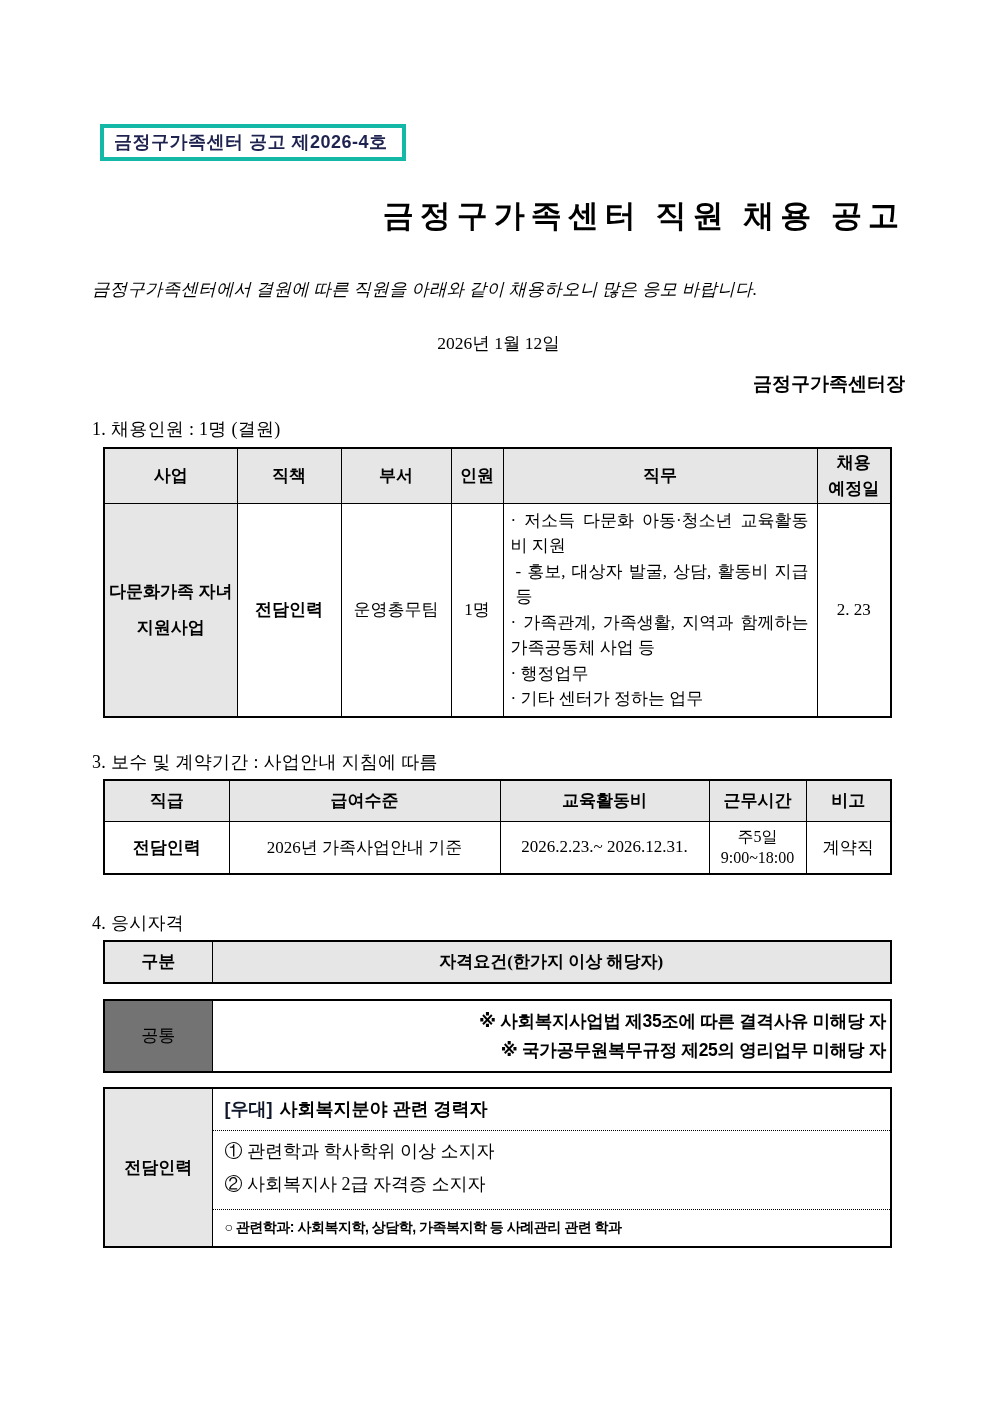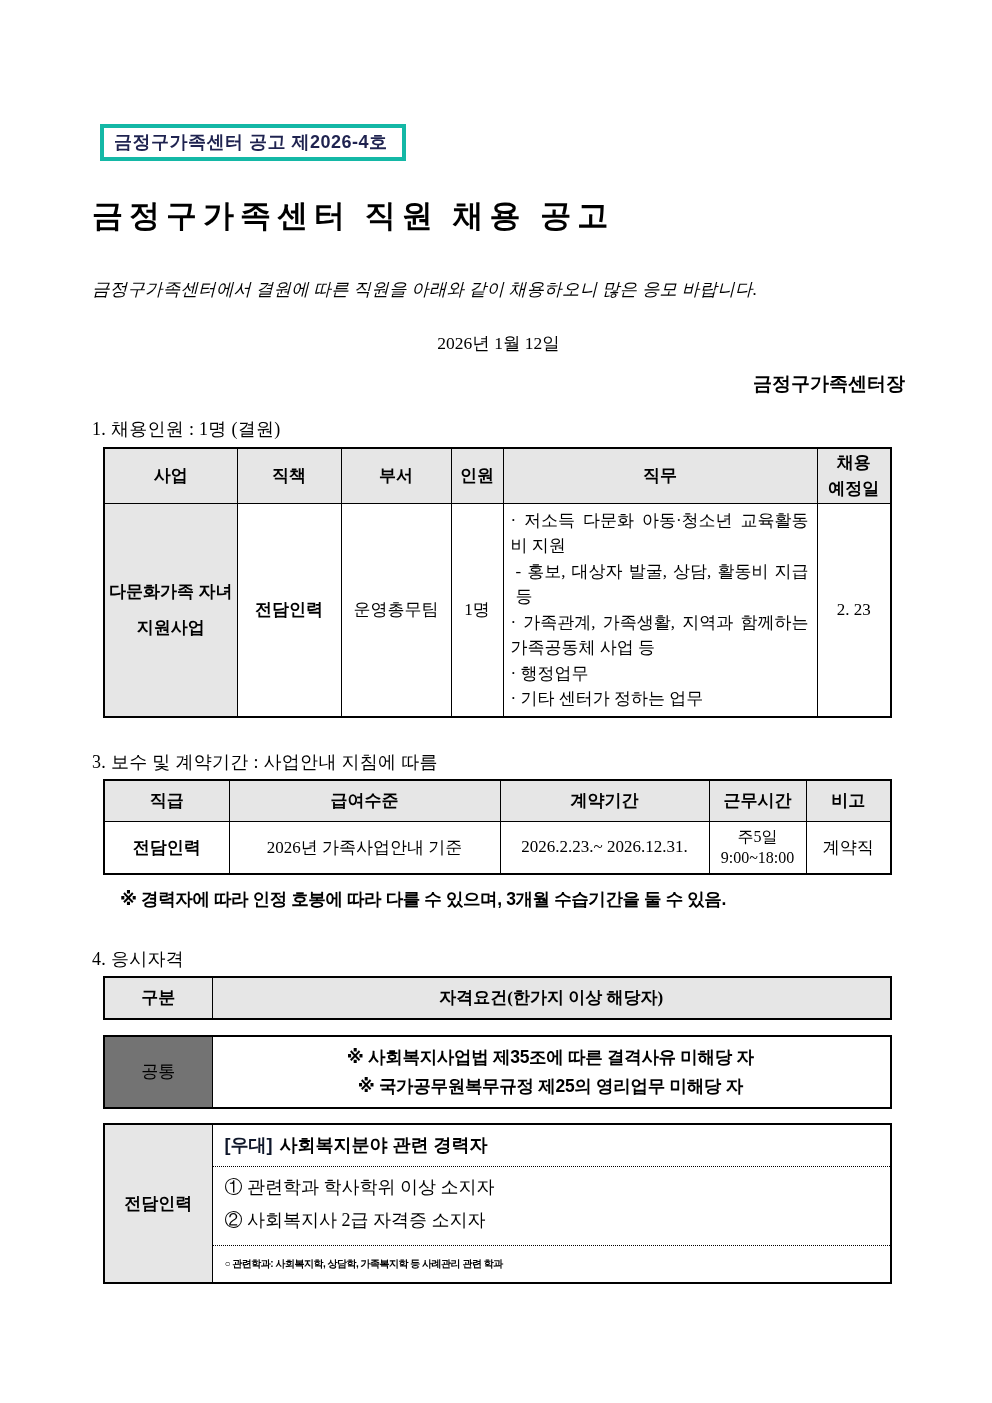--- a/index.html
+++ b/index.html
@@ -24,21 +24,21 @@
     font-family: "Liberation Sans", "DejaVu Sans", sans-serif;
     font-weight: bold;
     font-size: 18px;
     color: #1f2350;
     letter-spacing: 0.5px;
   }
 
   
   .doc-title {
     margin-top: 34px;
-    text-align: left;
+    text-align: right;
     font-size: 31px;
     font-weight: bold;
     letter-spacing: 6px;
   }
   .intro {
     margin-top: 40px;
     text-align: left;
     font-size: 17.5px;
     letter-spacing: 0.2px;
     font-style: italic;
@@ -118,21 +118,21 @@
     font-weight: bold;
     font-size: 17.5px;
     letter-spacing: -0.4px;
   }
 
   .t-qual-head { margin-top: 5px; }
   .t-qual-head td { height: 42px; }
 
   .t-common { margin-top: 15px; }
   .t-common td.cell-label { background: #737373; height: 68px; }
-  .t-common td.cell-items { text-align: center; padding: 6px 16px 6px 14px; }
+  .t-common td.cell-items { text-align: right; padding: 6px 4px 6px 14px; }
   .common-item {
     font-family: "Liberation Sans", "DejaVu Sans", sans-serif;
     font-weight: bold;
     font-size: 17.5px;
     line-height: 29px;
     letter-spacing: -0.3px;
   }
 
   .t-dedicated { margin-top: 14px; }
   .t-dedicated td.cell-label {
@@ -154,21 +154,21 @@
     height: 74px;
     border-bottom: 1px dotted #000;
     display: block;
     padding-top: 4px;
   }
   .sub-item { font-size: 18px; line-height: 33px; }
   .sub-major {
     height: 36px;
     font-family: "Liberation Sans", "DejaVu Sans", sans-serif;
     font-weight: bold;
-    font-size: 10px;
+    font-size: 14px;
     letter-spacing: -0.5px;
   }
 </style>
 </head>
 <body>
 
 <div class="page">
 
   <div class="badge">금정구가족센터 공고 제2026-4호</div>
 
@@ -227,36 +227,35 @@
       <col style="width:125px">
         <col style="width:271px">
         <col style="width:209px">
       <col style="width:97px">
         <col style="width:85px">
     </colgroup>
     <tbody>
         <tr>
       <td class="hdr hrow">직급</td>
       <td class="hdr hrow">급여수준</td>
-      <td class="hdr hrow">계약기간</td>
+      <td class="hdr hrow">교육활동비</td>
       <td class="hdr hrow">근무시간</td>
       <td class="hdr hrow">비고</td>
     </tr>
     <tr>
       <td class="brow cell-grade">전담인력</td>
       <td class="brow">2026년 가족사업안내 기준</td>
       <td class="brow">2026.2.23.~ 2026.12.31.</td>
       <td class="brow cell-hours pre">주5일
 9:00~18:00</td>
       <td class="brow">계약직</td>
     </tr>
   </tbody>
     </table>
 
-  <div class="note-line">※ 경력자에 따라 인정 호봉에 따라 다를 수 있으며, 3개월 수습기간을 둘 수 있음.</div>
 
   <div class="sec sec-4">4. 응시자격</div>
 
   <table class="doc-table t-qual-head">
     <colgroup>
         <col style="width:108px">
         <col style="width:679px">
       </colgroup>
     <tbody>
         <tr>

